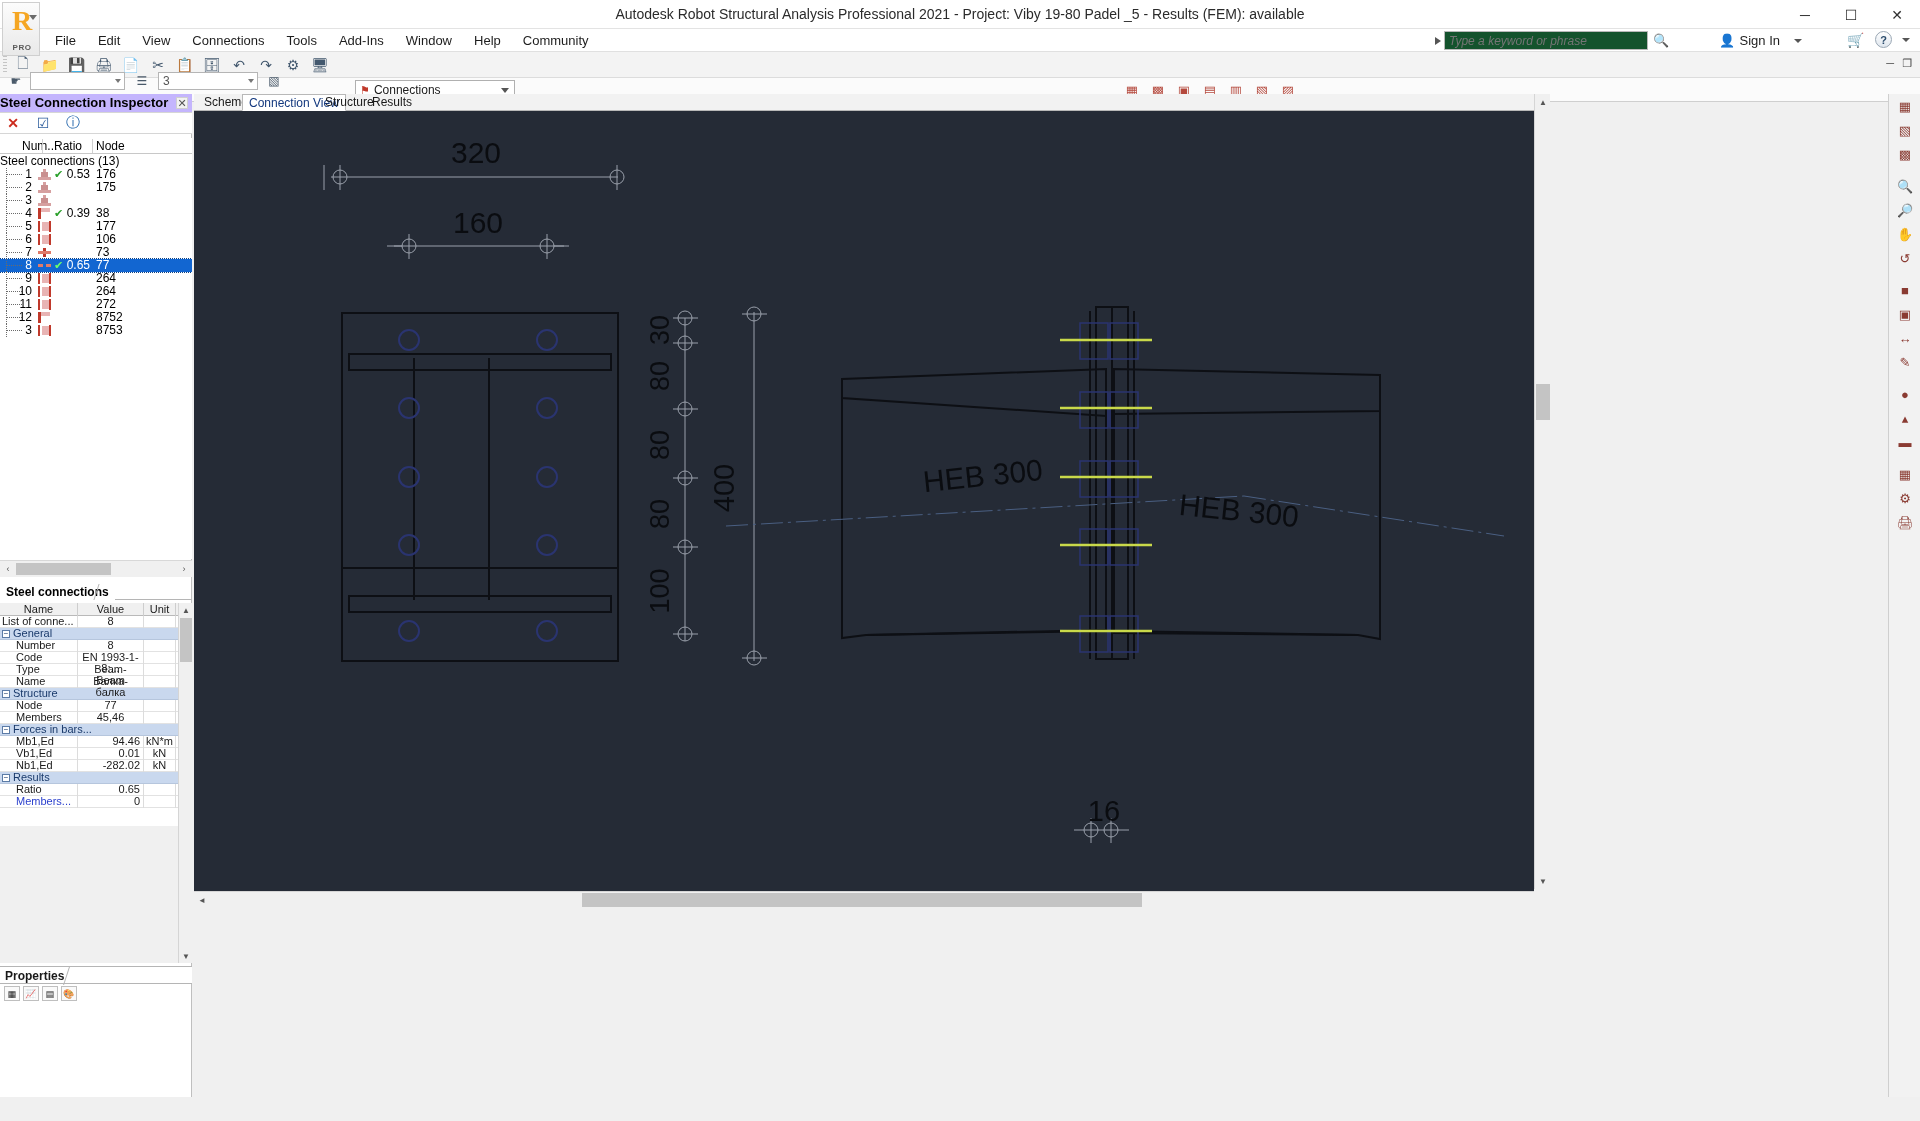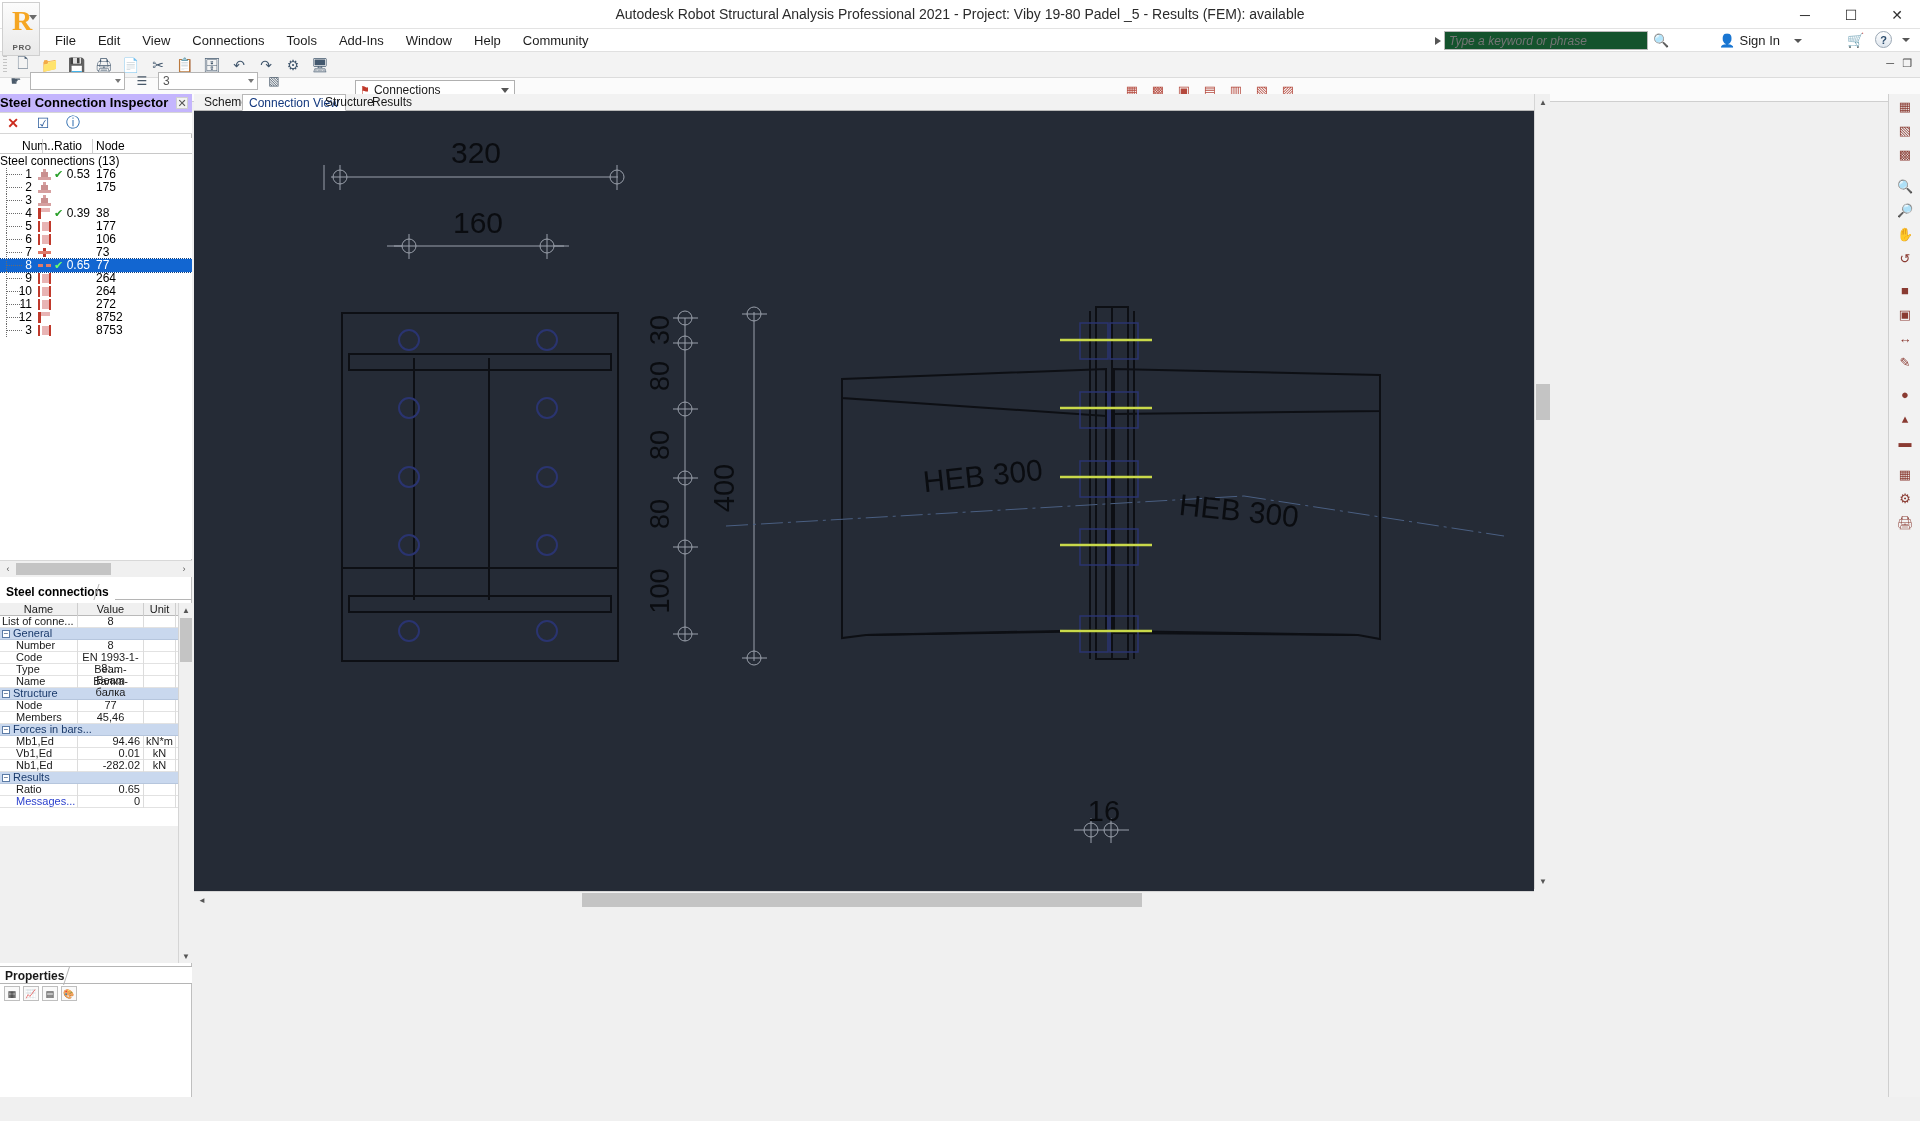--- a/index.html
+++ b/index.html
@@ -651,21 +651,21 @@
           </div>
           <div class="pg-group">
             <div class="g"><span class="pg-exp">−</span><span>Results</span></div>
           </div>
           <div class="pg-row">
             <div class="n ind">Ratio</div>
             <div class="v r">0.65</div>
             <div class="u"></div>
           </div>
           <div class="pg-row">
-            <div class="n ind pg-link">Messages...</div>
+            <div class="n ind pg-link">Members...</div>
             <div class="v r">0</div>
             <div class="u"></div>
           </div>
         </div>
       <div class="pg-bg-fill"></div>
     </div>
     <div class="pg-vscroll">
       <div class="pgv-up">▲</div>
       <div class="pgv-thumb"></div>
       <div class="pgv-dn">▼</div>

